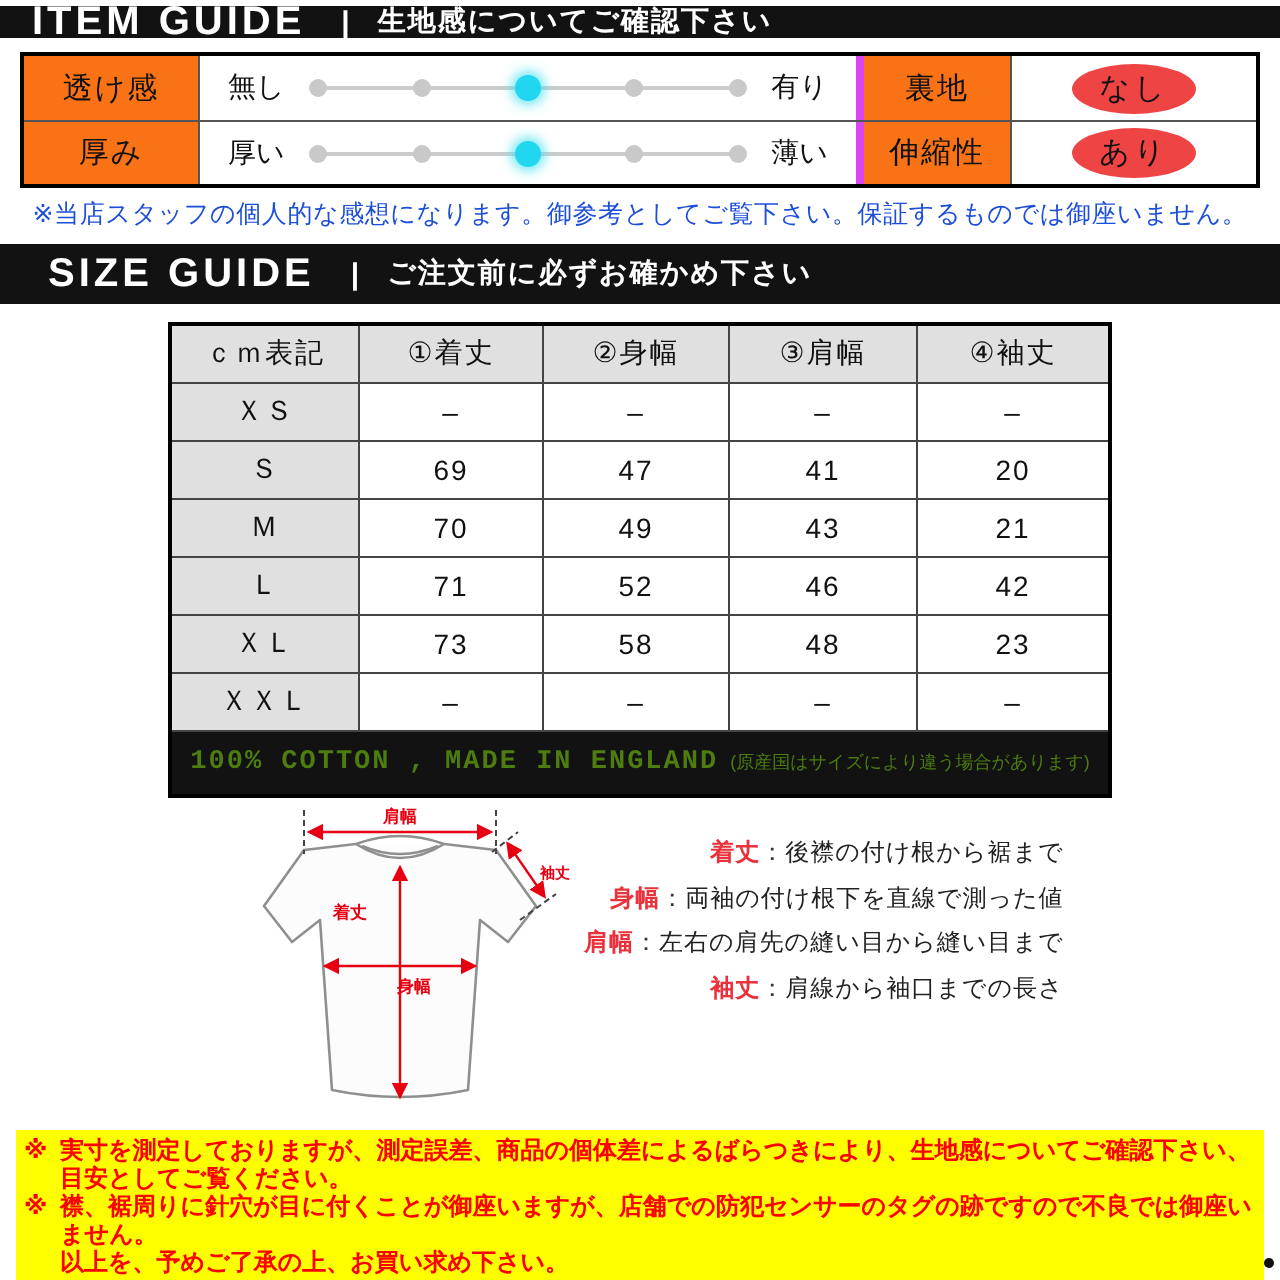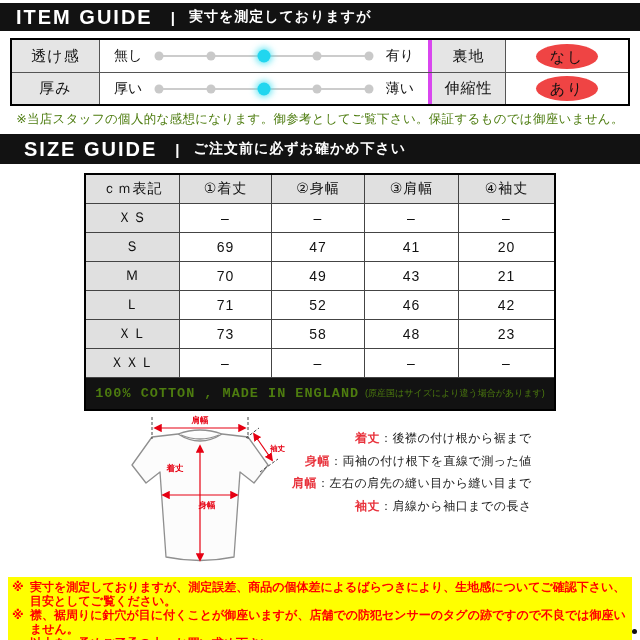--- a/index.html
+++ b/index.html
@@ -1,53 +1,53 @@
 <!DOCTYPE html>
 <html><head>
 <meta charset="utf-8">
 <style>
   * { margin:0; padding:0; box-sizing:border-box; }
   html,body { width:640px; height:640px; background:#fff; overflow:hidden;
     font-family:"Liberation Sans","DejaVu Sans",sans-serif; color:#111; }
   .page { position:relative; width:640px; height:640px; background:#fff; }
 
   
-  .black-bar { background:#121212; color:#fff; height:28px; display:flex;
+  .black-bar { background:#121212; color:#fff; height:16px; display:flex;
     align-items:center; padding-left:16px; width:640px; }
   .bar-title { font-weight:bold; font-size:20px; letter-spacing:2px; white-space:nowrap; }
   .bar-sep { margin:0 14px 0 18px; font-size:15px; font-weight:bold; }
   .bar-sub { font-size:14px; font-weight:bold; letter-spacing:1px; white-space:nowrap; }
   .bar1 { margin-top:3px; }
   .bar2 { margin-top:6px; height:30px;padding-left:24px; }
 
   
   .item-table { margin:7px 10px 0 10px; border:2px solid #000; }
   .it-row { display:grid; grid-template-columns:88px 328px 78px 1fr; height:32px; }
   .it-row + .it-row { border-top:1px solid #555; }
-  .it-label, .it-attr { background:#e5e5e5; border-right:1px solid #555;
+  .it-label, .it-attr { background:#f97316; border-right:1px solid #555;
     display:flex; align-items:center; justify-content:center;
     font-size:15px; letter-spacing:1px; }
   .it-attr { border-left:4px solid #d946ef;font-family:Liberation Serif, serif; }
   .it-slider { display:flex; align-items:center; padding:0 14px; gap:12px; }
   .sl-end { font-size:14px; white-space:nowrap; }
   .track { position:relative; flex:1; height:100%; }
   .track::before { content:""; position:absolute; left:4px; right:4px; top:50%;
     height:2px; margin-top:-1px; background:#ccc; }
   .dot { position:absolute; top:50%; width:9px; height:9px; border-radius:50%;
     background:#c9c9c9; transform:translate(-50%,-50%); }
   .dot.p1{left:2%;} .dot.p2{left:26%;} .dot.p3{left:50%;} .dot.p4{left:74%;} .dot.p5{left:98%;}
   .dot.on { width:13px; height:13px; background:#21d6ef;
     box-shadow:0 0 6px 2px rgba(64,224,240,.75); }
   .it-badge-cell { display:flex; align-items:center; justify-content:center; }
   .badge { display:inline-block; min-width:62px; height:25px; line-height:25px;
     text-align:center; background:#ef4444; border-radius:50%;
     font-size:15px; letter-spacing:2px; padding:0 12px; }
 
   .staff-note { margin-top:5px; text-align:center; font-size:12.5px;
-    letter-spacing:.3px; color:#4d7c0f; }
+    letter-spacing:.3px; color:#1d4ed8; }
 
   
   .size-table { margin:9px 0 0 84px; width:472px; border:2px solid #000;
     display:grid; grid-template-columns:94px 92px 93px 94px 95px; }
   .st-cell { height:29px; display:flex; align-items:center; justify-content:center;
     font-size:14px; border-right:1px solid #444; border-bottom:1px solid #444;
     background:#fff; letter-spacing:1px; }
   .st-cell.c5 { border-right:none; }
   .st-cell.hd, .st-cell.sz { background:#e0e0e0; }
   .st-footer { grid-column:1 / -1; height:31px; background:#121212; color:#4d7c0f;
@@ -76,21 +76,21 @@
     border-radius:50%; background:#111; }
 </style>
 </head>
 <body>
 
 <div class="page">
 
   <div class="black-bar bar1">
     <span class="bar-title">ITEM GUIDE</span>
     <span class="bar-sep">|</span>
-    <span class="bar-sub">実寸を測定しておりますが</span>
+    <span class="bar-sub">生地感についてご確認下さい</span>
   </div>
 
   <div class="item-table">
     <div class="it-row">
       <div class="it-label">透け感</div>
       <div class="it-slider">
         <span class="sl-end">無し</span>
         <div class="track">
           <span class="dot p1"></span>
           <span class="dot p2"></span>

